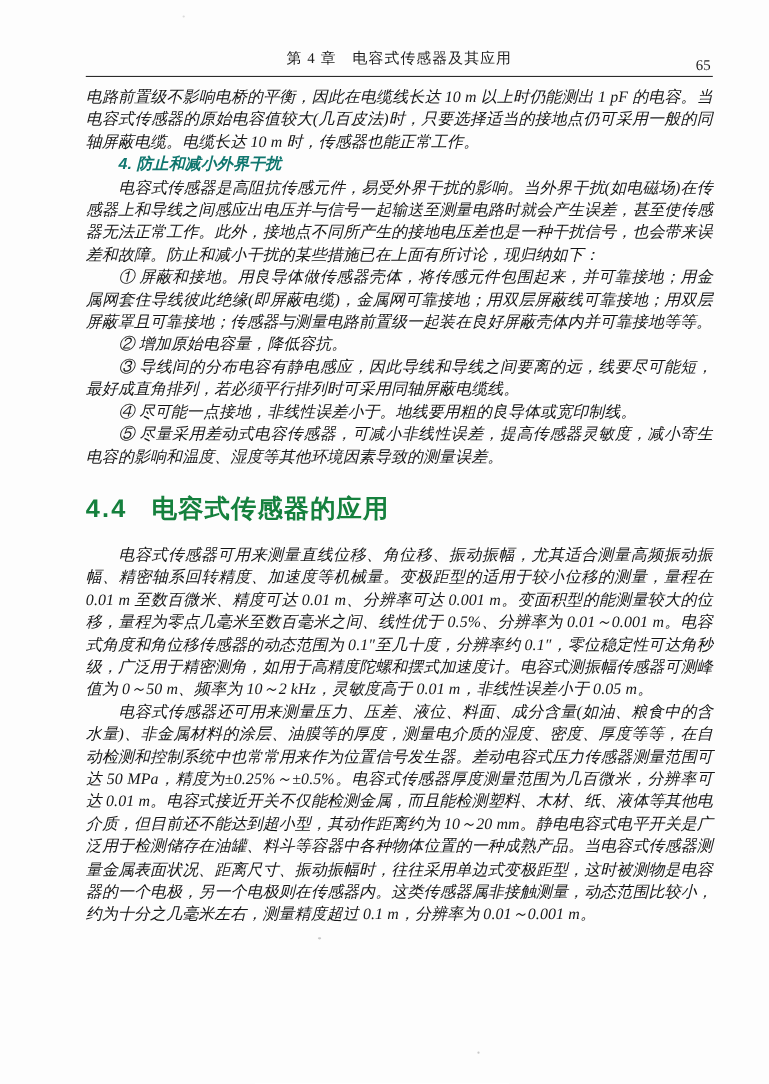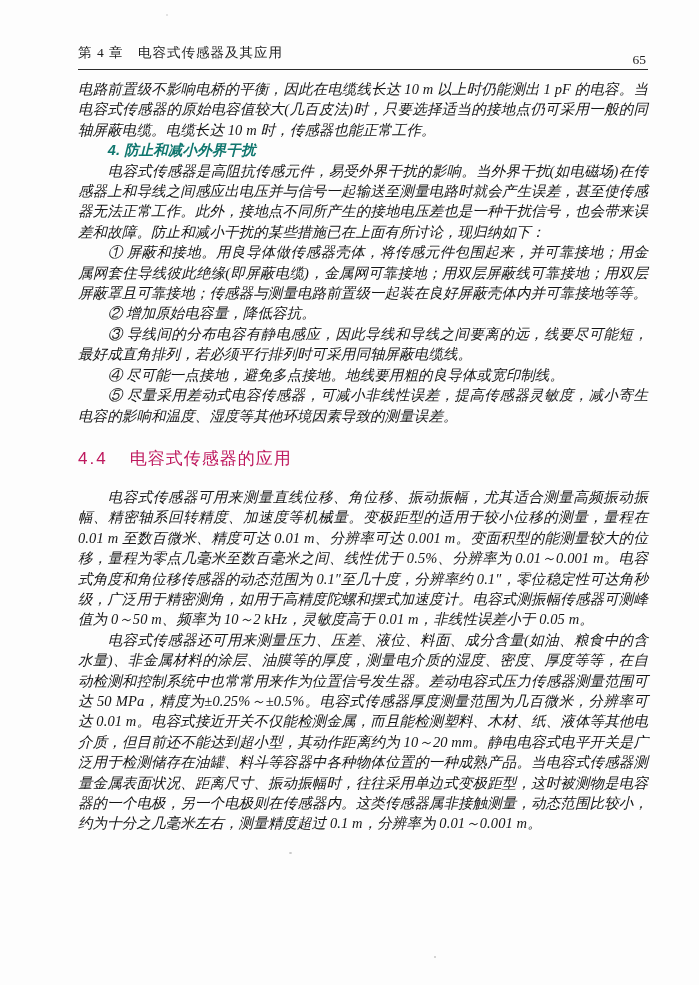--- a/index.html
+++ b/index.html
@@ -26,20 +26,21 @@
   
   .running-header {
     position: relative;
     height: 22px;
     margin-bottom: 3px;
   }
   .running-header .chapter {
     position: absolute;
     left: 0;
     right: 0;
+    text-align: center;
     font-size: 13.5px;
     letter-spacing: 1px;
     color: #1c1c1c;
   }
   .running-header .pagenum {
     position: absolute;
     right: 2px;
     top: 8px;
     font-size: 13.5px;
     color: #1c1c1c;
@@ -66,23 +67,23 @@
     font-size: 14.5px;
     line-height: 20.4px;
     text-indent: 2.05em;
     margin: 0;
     color: #0f766e;
   }
   
   .section-heading {
     margin: 21px 0 17px 0;
     font-family: "Liberation Sans", "DejaVu Sans", sans-serif;
-    font-weight: normal;
-    font-size: 17px;
-    color: #be185d;
+    font-weight: bold;
+    font-size: 23px;
+    color: #15803d;
     letter-spacing: 1px;
   }
   .section-heading .sec-num { margin-right: 22px; letter-spacing: 2px; }
   
   .speck {
     position: absolute;
     background: #9a9a9a;
     border-radius: 50%;
     opacity: 0.55;
   }
@@ -115,21 +116,21 @@
       <p class="subheading">4. 防止和减小外界干扰</p>
 
       <p class="indent">电容式传感器是高阻抗传感元件，易受外界干扰的影响。当外界干扰(如电磁场)在传感器上和导线之间感应出电压并与信号一起输送至测量电路时就会产生误差，甚至使传感器无法正常工作。此外，接地点不同所产生的接地电压差也是一种干扰信号，也会带来误差和故障。防止和减小干扰的某些措施已在上面有所讨论，现归纳如下：</p>
 
       <p class="indent">① 屏蔽和接地。用良导体做传感器壳体，将传感元件包围起来，并可靠接地；用金属网套住导线彼此绝缘(即屏蔽电缆)，金属网可靠接地；用双层屏蔽线可靠接地；用双层屏蔽罩且可靠接地；传感器与测量电路前置级一起装在良好屏蔽壳体内并可靠接地等等。</p>
 
       <p class="indent">② 增加原始电容量，降低容抗。</p>
 
       <p class="indent">③ 导线间的分布电容有静电感应，因此导线和导线之间要离的远，线要尽可能短，最好成直角排列，若必须平行排列时可采用同轴屏蔽电缆线。</p>
 
-      <p class="indent">④ 尽可能一点接地，避免多点接地。地线要用粗的良导体或宽印制线。</p>
+      <p class="indent">④ 尽可能一点接地，非线性误差小于。地线要用粗的良导体或宽印制线。</p>
 
       <p class="indent">⑤ 尽量采用差动式电容传感器，可减小非线性误差，提高传感器灵敏度，减小寄生电容的影响和温度、湿度等其他环境因素导致的测量误差。</p>
 
       <h2 class="section-heading">
         <span class="sec-num">4.4</span><span>电容式传感器的应用</span>
       </h2>
 
       <p class="indent">电容式传感器可用来测量直线位移、角位移、振动振幅，尤其适合测量高频振动振幅、精密轴系回转精度、加速度等机械量。变极距型的适用于较小位移的测量，量程在 0.01 m 至数百微米、精度可达 0.01 m、分辨率可达 0.001 m。变面积型的能测量较大的位移，量程为零点几毫米至数百毫米之间、线性优于 0.5%、分辨率为 0.01～0.001 m。电容式角度和角位移传感器的动态范围为 0.1″至几十度，分辨率约 0.1″，零位稳定性可达角秒级，广泛用于精密测角，如用于高精度陀螺和摆式加速度计。电容式测振幅传感器可测峰值为 0～50 m、频率为 10～2 kHz，灵敏度高于 0.01 m，非线性误差小于 0.05 m。</p>
 
       <p class="indent">电容式传感器还可用来测量压力、压差、液位、料面、成分含量(如油、粮食中的含水量)、非金属材料的涂层、油膜等的厚度，测量电介质的湿度、密度、厚度等等，在自动检测和控制系统中也常常用来作为位置信号发生器。差动电容式压力传感器测量范围可达 50 MPa，精度为±0.25%～±0.5%。电容式传感器厚度测量范围为几百微米，分辨率可达 0.01 m。电容式接近开关不仅能检测金属，而且能检测塑料、木材、纸、液体等其他电介质，但目前还不能达到超小型，其动作距离约为 10～20 mm。静电电容式电平开关是广泛用于检测储存在油罐、料斗等容器中各种物体位置的一种成熟产品。当电容式传感器测量金属表面状况、距离尺寸、振动振幅时，往往采用单边式变极距型，这时被测物是电容器的一个电极，另一个电极则在传感器内。这类传感器属非接触测量，动态范围比较小，约为十分之几毫米左右，测量精度超过 0.1 m，分辨率为 0.01～0.001 m。</p>

